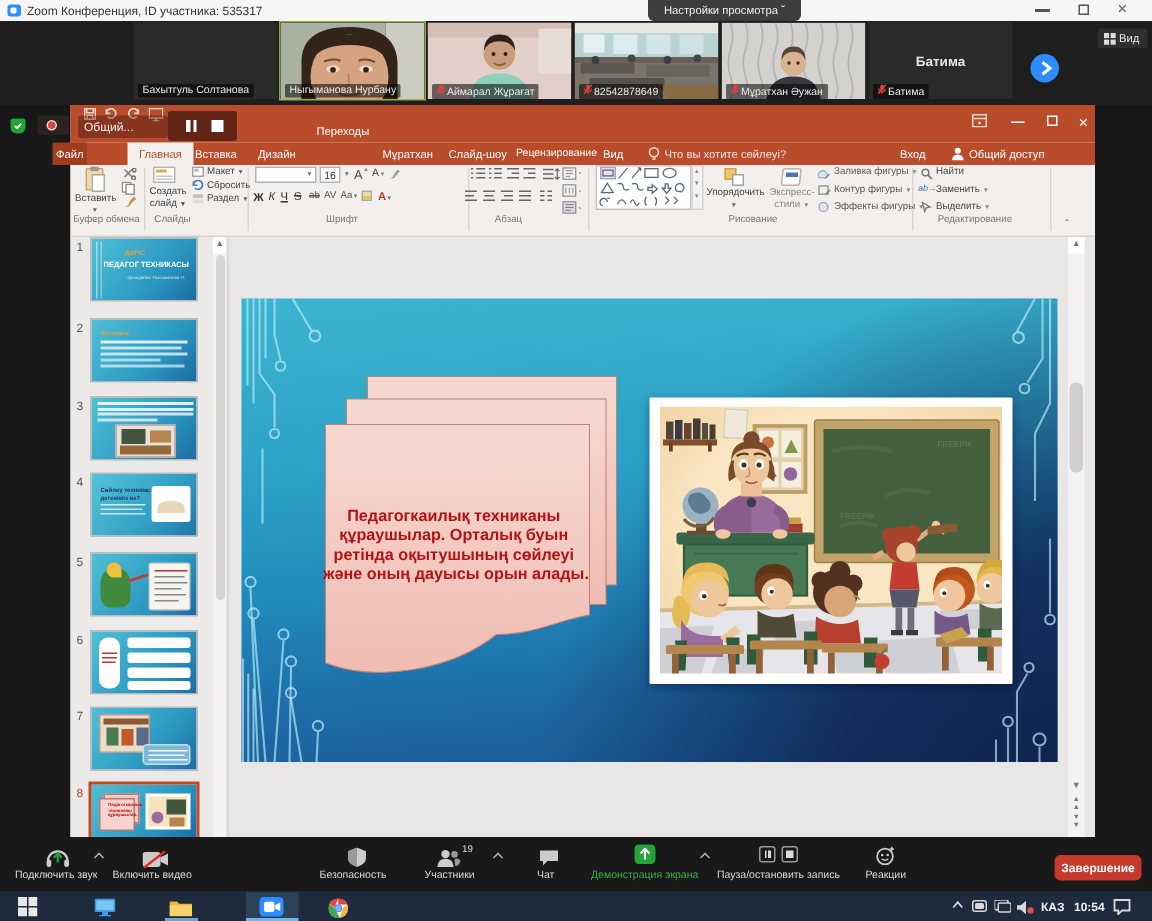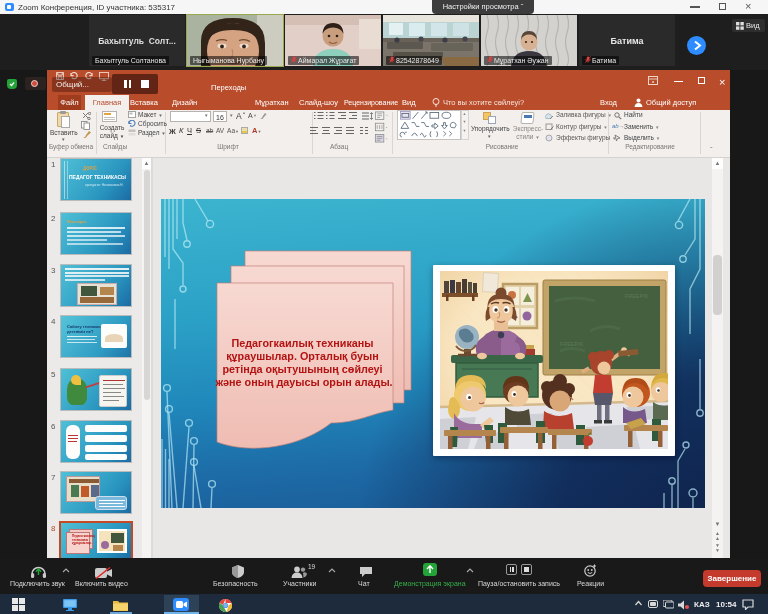--- a/index.html
+++ b/index.html
@@ -21,22 +21,20 @@
   <div class="abs" style="left:432px;top:0;width:102px;height:14px;background:#3d3d3d;border-radius:0 0 4px 4px;
        color:#efefef;font-size:7.5px;line-height:13px;text-align:center;">Настройки просмотра <span style="font-size:8px;">ˇ</span></div>
   <div class="abs" style="left:690px;top:6px;width:10px;height:1.5px;background:#555;"></div>
   <div class="abs" style="left:719px;top:3px;width:7px;height:7px;border:1.2px solid #555;"></div>
   <div class="abs" style="left:745px;top:0px;color:#555;font-size:11px;line-height:13px;">×</div>
 
   <div class="abs" style="left:0;top:14px;width:768px;height:56px;background:#1e1e1e;"></div>
   <div id="tiles"></div>
 
   <div class="abs" style="left:89px;top:15px;width:96px;height:51px;background:#2a2a2a;"></div>
-  <div class="abs" style="left:89px;top:15px;width:96px;height:51px;color:#dfdfdf;font-weight:bold;font-size:8.5px;
-       display:flex;align-items:center;justify-content:center;">Бахытгуль&nbsp; Солт...</div>
   <div class="lbl" style="left:92px;top:56px;">Бахытгуль Солтанова</div>
 
   <div class="abs" style="left:187px;top:15px;width:96px;height:51px;overflow:hidden;outline:1.5px solid #9aa84e;">
     <svg width="96" height="51" viewBox="0 0 96 51">
       <rect x="0" y="0" width="70" height="51" fill="#aab3a0"></rect>
       <rect x="70" y="0" width="26" height="51" fill="#ccccc0"></rect>
       <path d="M14 51 V28 Q13 3 46 3 Q79 3 78 30 V51 Z" fill="#33241a"></path>
       <ellipse cx="46" cy="36" rx="26" ry="28" fill="#d5a282"></ellipse>
       <path d="M20 28 Q22 8 46 8 Q70 8 72 28 Q68 15 46 15 Q24 15 20 28" fill="#33241a"></path>
       <path d="M17 51 Q19 38 17.5 29 L15 32 L14 51 Z" fill="#33241a"></path>
@@ -185,21 +183,21 @@
   <svg class="abs" style="left:648px;top:76px;" width="10" height="9" viewBox="0 0 10 9">
     <rect x="0.5" y="0.5" width="9" height="8" stroke="#f0d5c9" fill="none"></rect>
     <path d="M0.5 3 h9 M4 6 h2 M5 5 v2" stroke="#f0d5c9" stroke-width="0.9"></path>
   </svg>
   <div class="abs" style="left:674px;top:81px;width:9px;height:1.2px;background:#fff;"></div>
   <div class="abs" style="left:698px;top:77px;width:7px;height:7px;border:1.1px solid #fff;"></div>
   <div class="abs" style="left:719px;top:72px;color:#fff;font-size:11px;line-height:20px;">×</div>
 
   <div class="abs" style="left:47px;top:95px;width:683px;height:15px;background:#b84c2b;"></div>
   <div class="abs" id="tabs" style="left:47px;top:95px;width:683px;height:15px;color:#fff;font-size:8px;"></div>
-  <div class="abs" style="left:58px;top:95px;width:23px;height:15px;background:#a03c1e;color:#fff;
+  <div class="abs" style="left:35px;top:95px;width:23px;height:15px;background:#a03c1e;color:#fff;
        font-size:7.5px;line-height:15px;text-align:center;">Файл</div>
   <div class="abs" style="left:85px;top:95px;width:44px;height:15px;background:#f2efed;color:#b84c2b;
        font-size:7.5px;line-height:15px;text-align:center;">Главная</div>
   <div class="abs" style="left:130px;top:95px;color:#fff;font-size:7.5px;line-height:15px;">Вставка</div>
   <div class="abs" style="left:172px;top:95px;color:#fff;font-size:7.5px;line-height:15px;">Дизайн</div>
   <div class="abs" style="left:211px;top:80px;color:#fff;font-size:7.5px;line-height:15px;">Переходы</div>
   <div class="abs" style="left:255px;top:95px;color:#fff;font-size:7.5px;line-height:15px;">Мұратхан</div>
   <div class="abs" style="left:299px;top:95px;color:#fff;font-size:7.5px;line-height:15px;">Слайд-шоу</div>
   <div class="abs" style="left:344px;top:95px;color:#fff;font-size:7px;line-height:15px;">Рецензирование</div>
   <div class="abs" style="left:402px;top:95px;color:#fff;font-size:7.5px;line-height:15px;">Вид</div>

